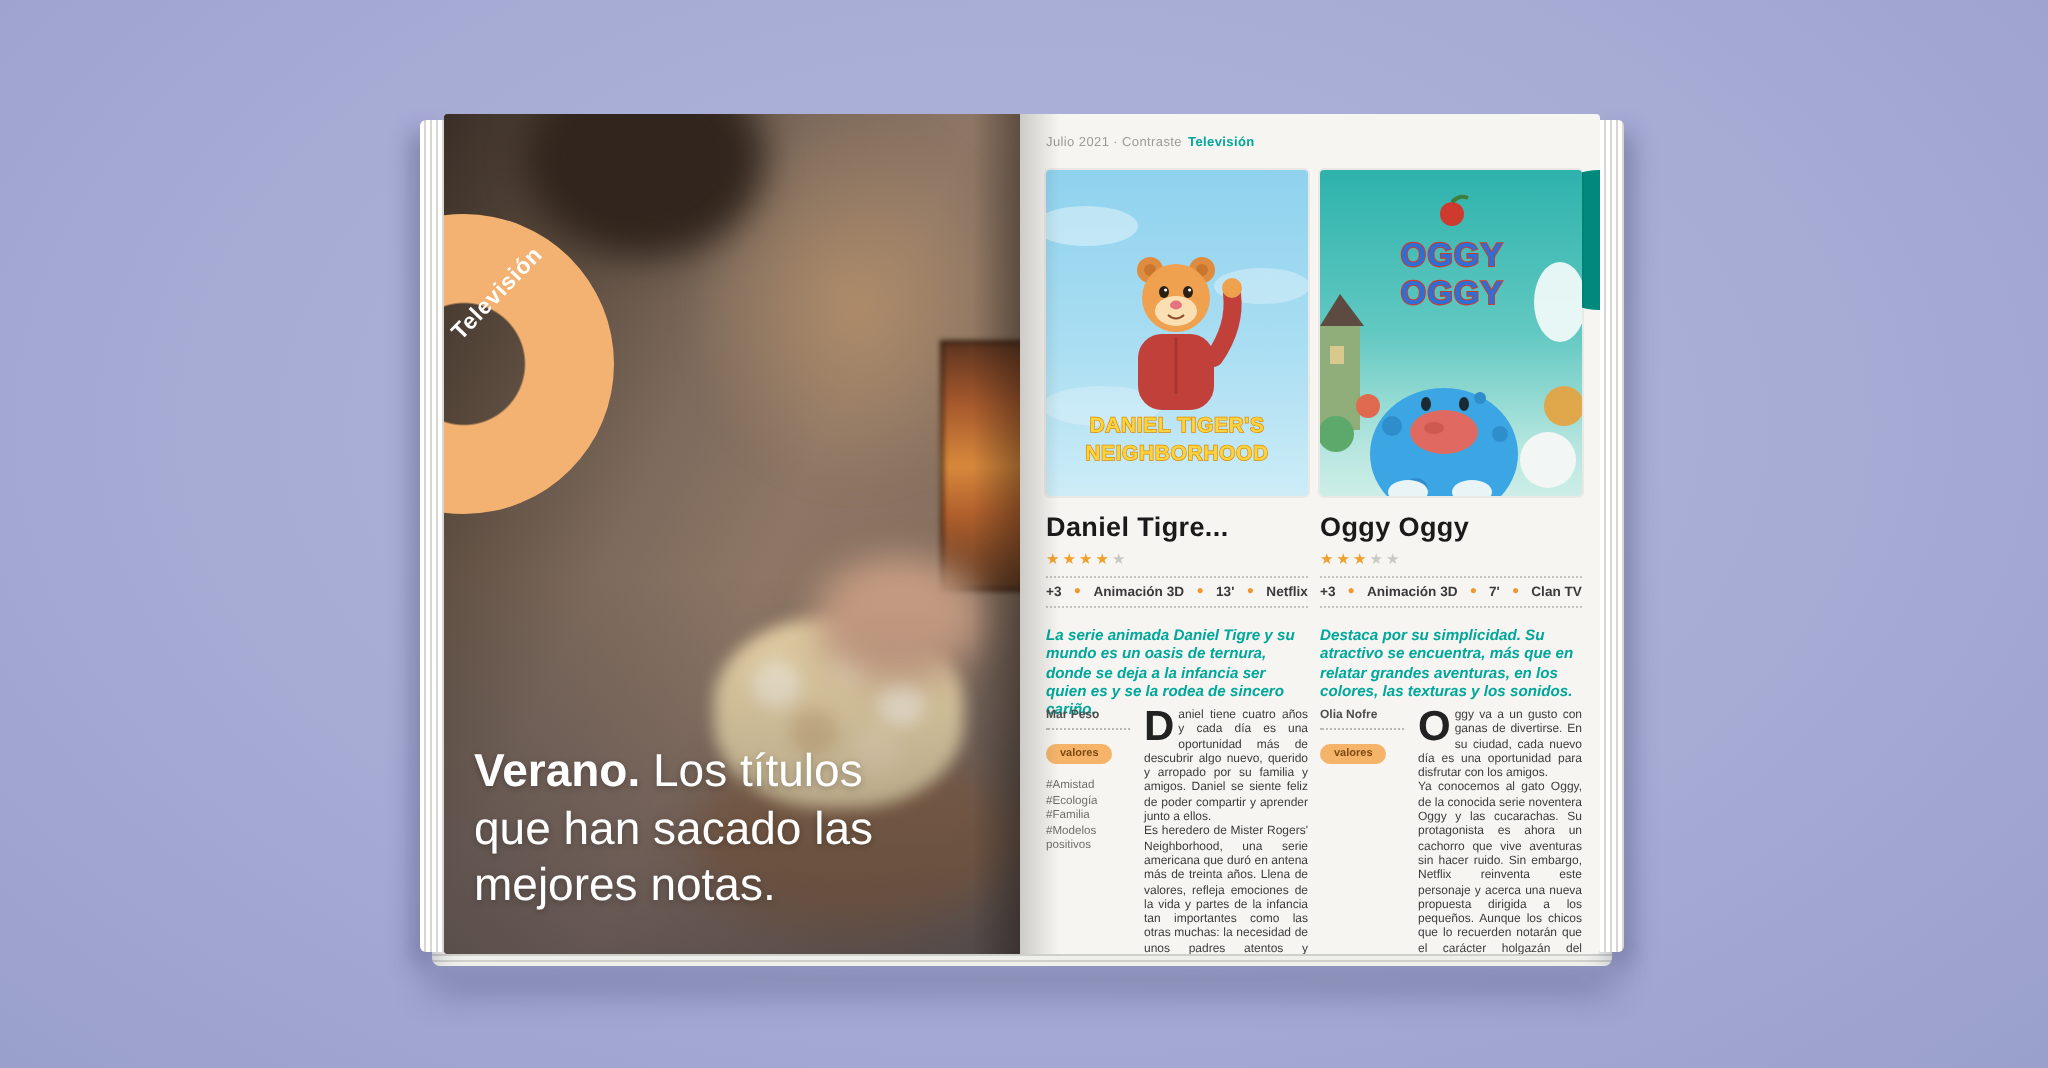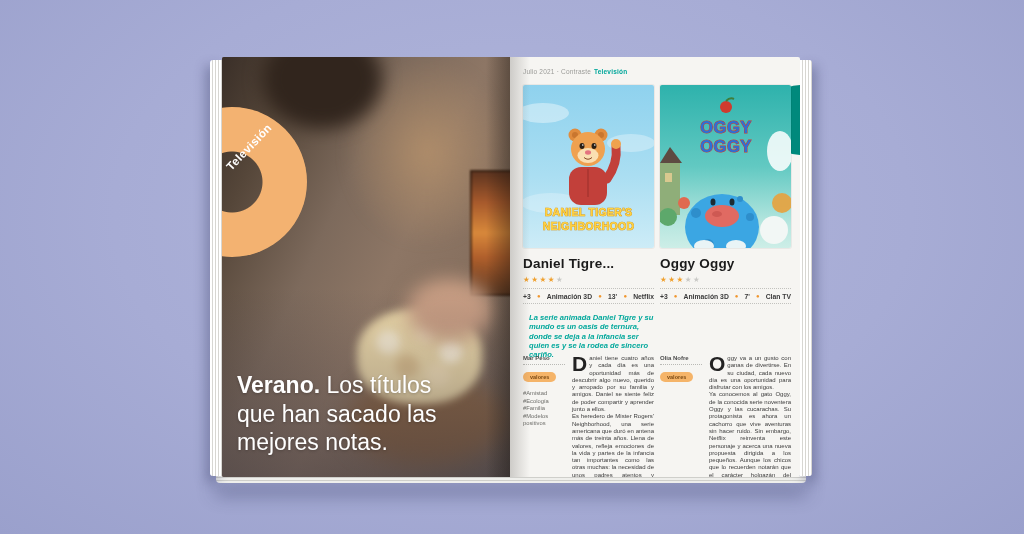--- a/index.html
+++ b/index.html
@@ -228,20 +228,21 @@
           <span class="dot">●</span>
           <span>Animación 3D</span>
           <span class="dot">●</span>
           <span>7'</span>
           <span class="dot">●</span>
           <span>Clan TV</span>
         </div>
     </div>
     <div class="rp intro-row">
       <div class="intro">La serie animada Daniel Tigre y su mundo es un oasis de ternura, donde se deja a la infancia ser quien es y se la rodea de sincero cariño.</div>
+      <div class="intro">Destaca por su simplicidad. Su atractivo se encuentra, más que en relatar grandes aventuras, en los colores, las texturas y los sonidos.</div>
     </div>
 
     <div class="rp reviews-row">
 
       <div class="review">
         <div class="rev-side">
           <div class="byline">Mar Peso</div>
           <div class="tag-pill">valores</div>
           <div class="tags">
               <div>#Amistad</div>

